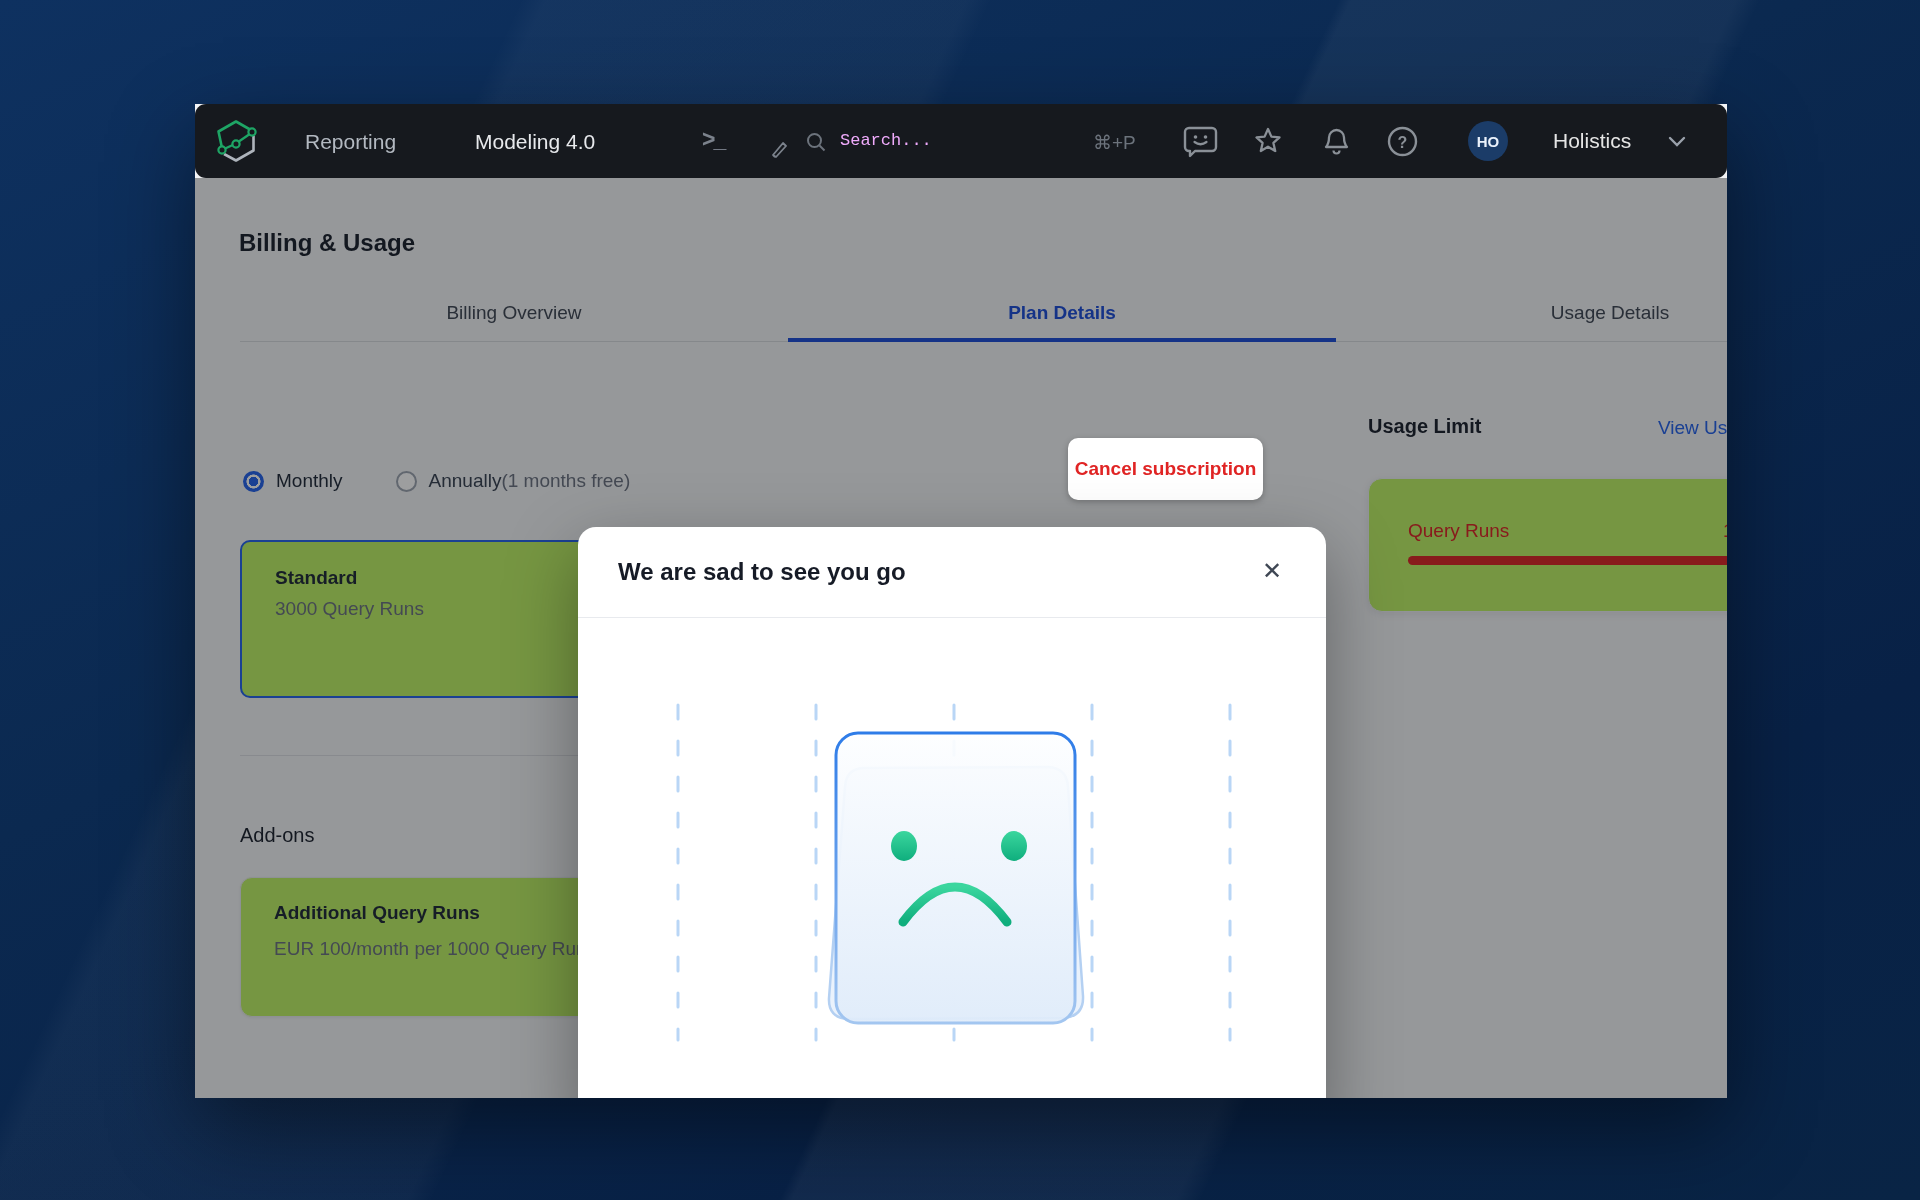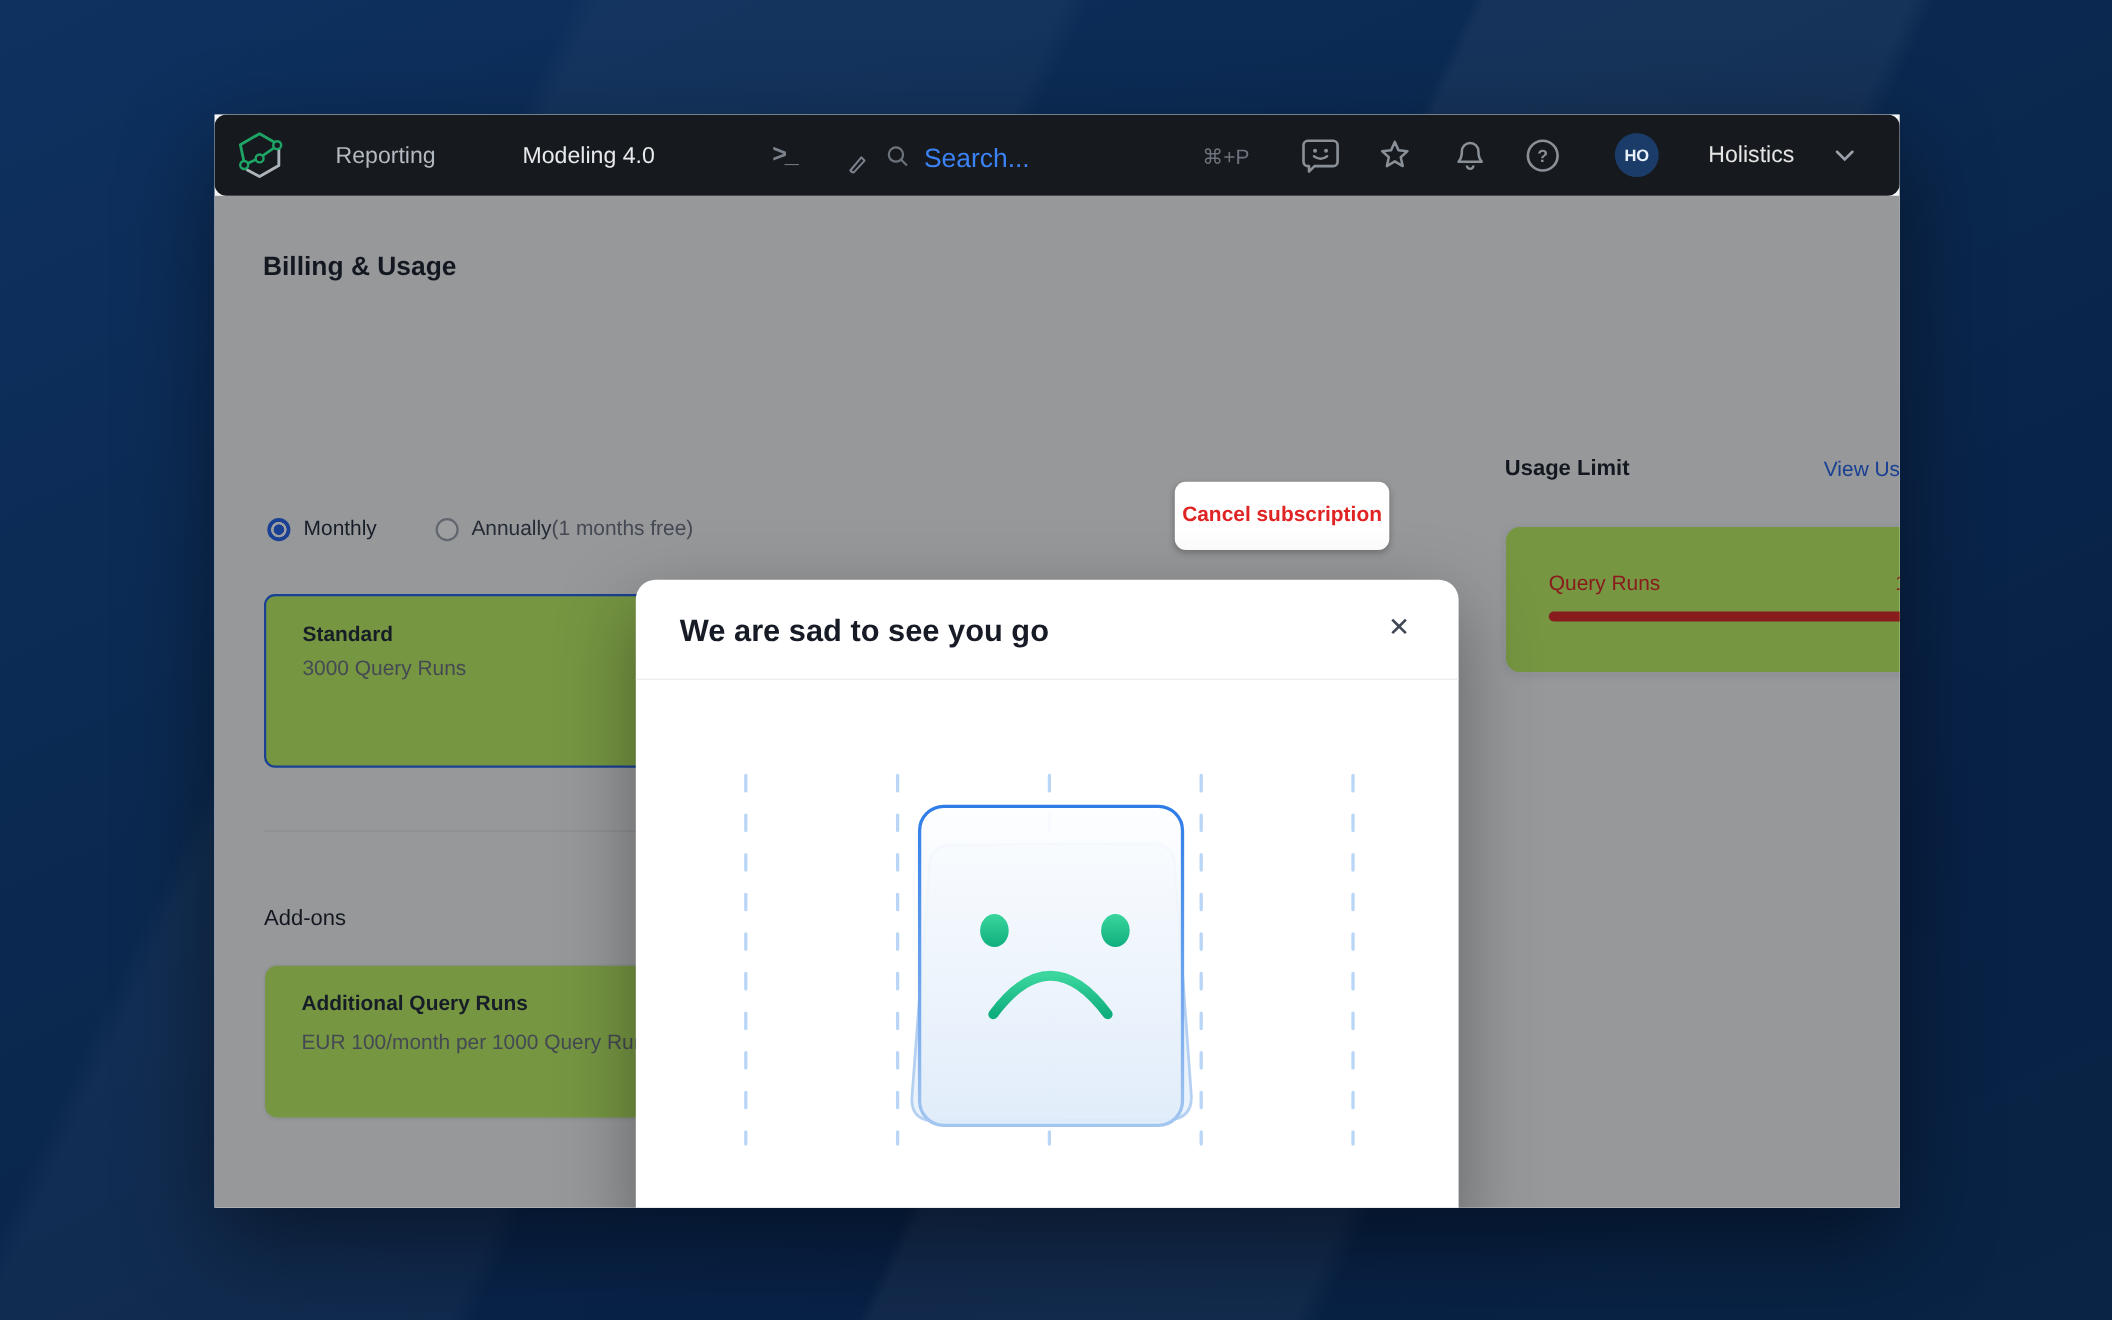--- a/index.html
+++ b/index.html
@@ -16,21 +16,21 @@
 
   .app-window{ position:absolute; left:195px; top:104px; width:1532px; height:994px;
     background:#f4f5f7; overflow:hidden; box-shadow:0 30px 80px rgba(0,0,0,.45); }
 
   
   .navbar{ position:absolute; top:0; left:0; width:100%; height:74px; background:#16191e; z-index:10;border-radius:11px; }
   .navbar .nv{ position:absolute; }
   .nav-link{ font-size:21px; color:#b3b9c1; top:26px; cursor:pointer; }
   .nav-link.bright{ color:#e7e9ec; font-weight:500;text-align:right; }
   .term{ left:507px; top:22px; font-size:23px; font-weight:bold; color:#7b828c; letter-spacing:-2px; cursor:pointer;}
-  .srch-ph{ left:645px; top:27px; font-size:24px; color:#3b82f6; cursor:text; }
+  .srch-ph{ left:645px; top:27px; font-size:17px; color:#f0abfc; cursor:text;font-family:Liberation Mono, monospace; }
   .kbd{ left:898px; top:27px; font-size:19px; color:#6c737c; }
   .avatar{ left:1273px; top:17px; width:40px; height:40px; border-radius:50%;
     background:#1b3c68; color:#e9f1fb; font-size:15px; font-weight:bold;
     display:flex; align-items:center; justify-content:center; cursor:pointer; }
   .org{ left:1358px; top:25px; font-size:21px; color:#e5e5e5; cursor:pointer; }
   .icon-btn{ cursor:pointer; }
   .icon-btn svg{ display:block; }
 
   
   .content{ position:absolute; top:74px; left:0; width:1689px; height:920px; background:#f4f5f7; }
@@ -71,21 +71,21 @@
   
   .overlay{ position:absolute; inset:0; background:rgba(10,12,16,0.40); z-index:40; }
   .cancel-btn{ left:873px; top:260px; width:195px; height:62px; background:#fff; border:none; border-radius:10px;
     color:#e02424; font-family:"Liberation Sans",sans-serif; font-size:19px; font-weight:600; z-index:60; cursor:pointer;
     box-shadow:0 2px 6px rgba(0,0,0,.25); }
 
   
   .modal{ left:383px; top:349px; width:748px; height:600px; background:#fff; border-radius:18px;
     z-index:70; box-shadow:0 24px 70px rgba(0,0,0,.35); }
   .modal-header{ position:absolute; top:0; left:0; width:100%; height:91px; border-bottom:1px solid #e8eaee; }
-  .modal-title{ position:absolute; left:40px; top:31px; font-size:28px; font-weight:600; color:#161b26; }
+  .modal-title{ position:absolute; left:40px; top:31px; font-size:24px; font-weight:600; color:#161b26; }
   .modal-close{ position:absolute; right:44px; top:30px; font-size:24px; color:#3f4754; cursor:pointer; line-height:28px; }
   .modal-body{ position:absolute; top:91px; left:0; width:748px; height:509px; overflow:hidden; }
 </style>
 </head>
 <body>
 
 <div class="app-window">
 
   <div class="navbar">
     <span class="nv icon-btn" style="left:19px; top:14px;">
@@ -145,20 +145,25 @@
       <svg width="20" height="13" viewBox="0 0 20 13">
           <path d="M3 3 l7 7 7 -7" stroke="#9aa1ab" stroke-width="2.4" fill="none" stroke-linecap="round"></path>
         </svg>
     </span>
   </div>
 
   <div class="content">
 
     <div class="abs page-title">Billing &amp; Usage</div>
 
+    <div class="abs tabs">
+      <div class="tab">Billing Overview</div>
+      <div class="tab active">Plan Details</div>
+      <div class="tab">Usage Details</div>
+    </div>
 
 
     <div class="abs radio-row">
       <span class="radio sel"></span>
       <span style="margin-right:53px;">Monthly</span>
       <span class="radio unsel"></span>
       <span style="color:#374151;">Annually</span>
       <span class="muted">(1 months free)</span>
     </div>
 

